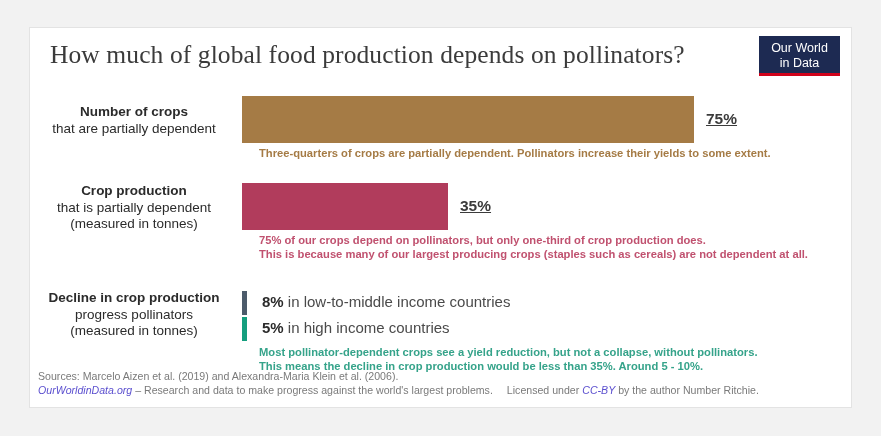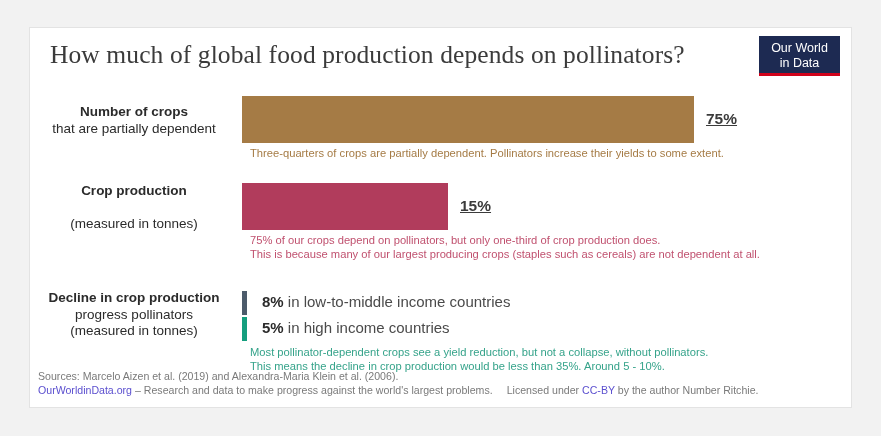--- a/index.html
+++ b/index.html
@@ -80,24 +80,25 @@
   .bar-value {
     position: absolute;
     font-size: 15.5px;
     font-weight: bold;
     color: #3b3b3b;
     top: 14px;
     text-decoration: underline;
   }
   .note {
     position: absolute;
-    left: 220px;
+    left: 229px;
     font-size: 11.2px;
     line-height: 13.5px;
     white-space: pre-line;
+    font-weight: bold;
   }
 
   
   #row-crops { top: 68px; height: 72px; }
   #row-crops .row-label { top: 8px; }
   #bar-crops { width: 452px; background: #a57b45; }
   #value-crops { left: 676px; }
   #note-crops { top: 51px; color: #a57b45; }
 
   
@@ -136,21 +137,21 @@
   #footer {
     position: absolute;
     left: 8px;
     bottom: 10px;
     width: 810px;
     font-size: 10.6px;
     line-height: 14px;
     color: #7a7a7a;
   }
   #footer .line2 { white-space: nowrap; }
-  #footer a.lnk { color: #5b4fcf; text-decoration: none; }
+  #footer a.lnk { color: #5b4fcf; text-decoration: none; font-style: italic; }
   #footer .sep { display: inline-block; width: 14px; }
 </style>
 </head>
 <body>
 
 <div id="card">
 
   <div id="header">
     <div id="chart-title">How much of global food production depends on pollinators?</div>
     <div id="owid-logo">
@@ -165,25 +166,25 @@
       <span>that are partially dependent</span>
     </div>
     <div class="bar" id="bar-crops"></div>
     <div class="bar-value" id="value-crops">75%</div>
     <div class="note" id="note-crops">Three-quarters of crops are partially dependent.  Pollinators increase their yields to some extent.</div>
   </div>
 
   <div class="row" id="row-production">
     <div class="row-label">
       <span class="strong">Crop production</span><br>
-      <br>
+      <span>that is partially dependent</span><br>
       <span>(measured in tonnes)</span>
     </div>
     <div class="bar" id="bar-production"></div>
-    <div class="bar-value" id="value-production">15%</div>
+    <div class="bar-value" id="value-production">35%</div>
     <div class="note" id="note-production">75% of our crops depend on pollinators, but only one-third of crop production does.
 This is because many of our largest producing crops (staples such as cereals) are not dependent at all.</div>
   </div>
 
   <div class="row" id="row-decline">
     <div class="row-label">
       <span class="strong">Decline in crop production</span><br>
       <span>progress pollinators</span><br>
       <span>(measured in tonnes)</span>
     </div>

